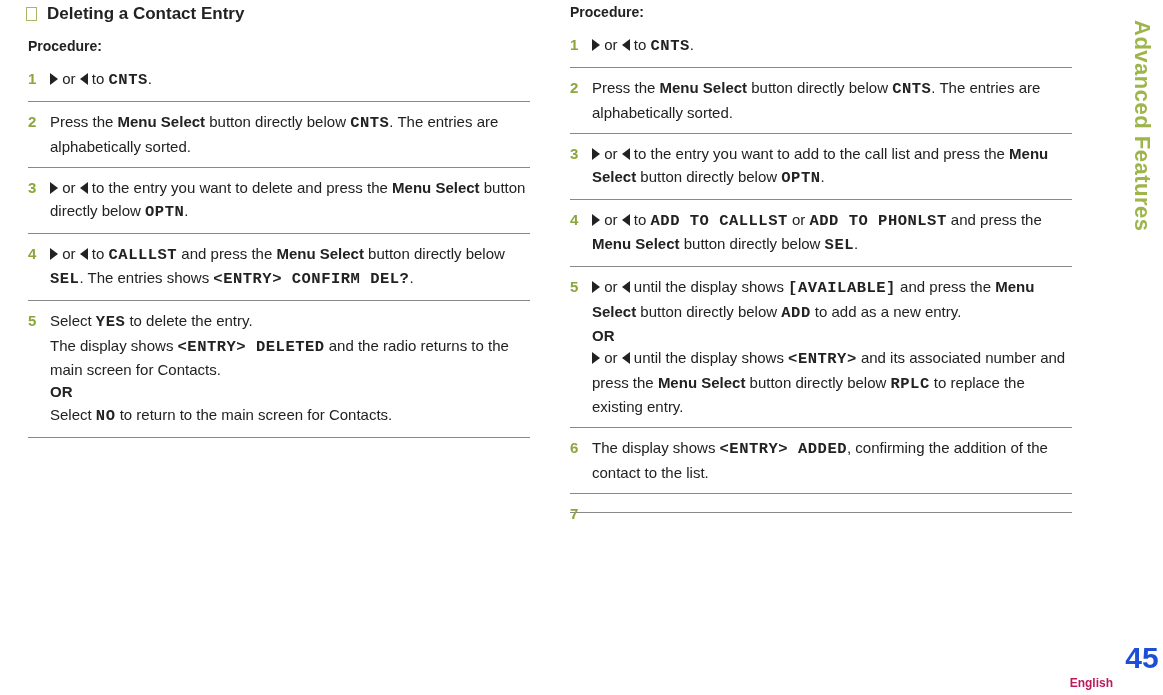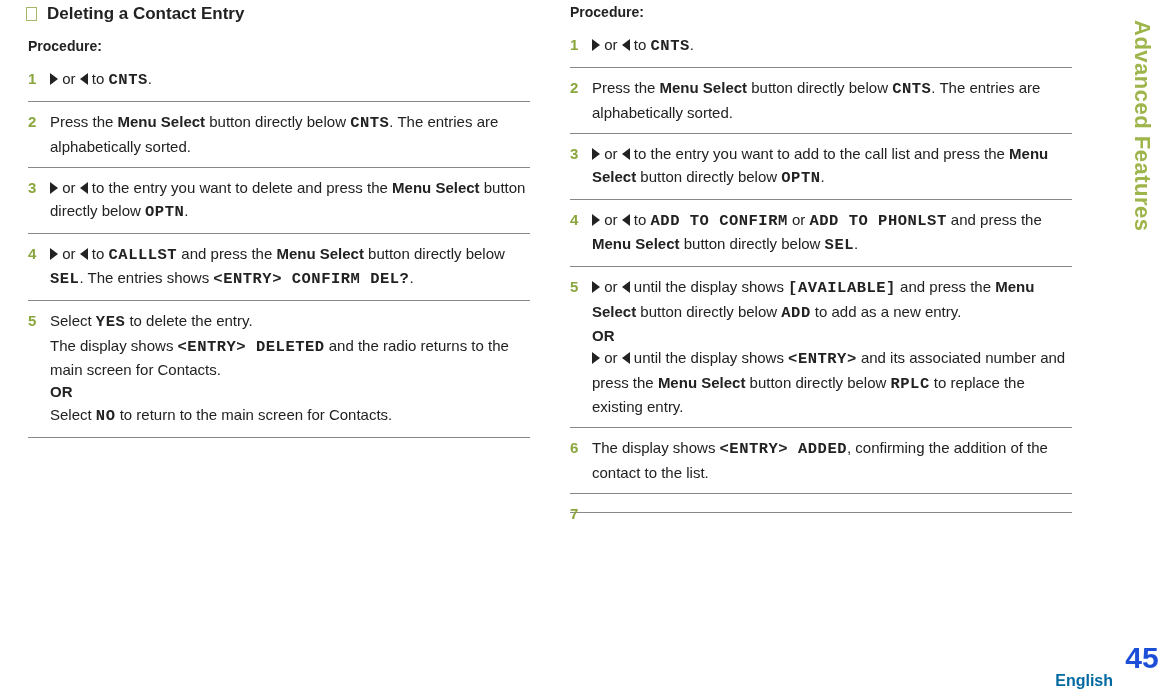--- a/index.html
+++ b/index.html
@@ -17,21 +17,21 @@
   ol.steps > li .num { position: absolute; left: 0; top: 9px; font-weight: bold; font-size: 15px; color: #8aa63d; }
   ol.steps > li:first-child .num { top: 2px; }
   .arrow-r, .arrow-l { display: inline-block; vertical-align: -1px; }
   .arrow-r { width: 0; height: 0; border-top: 6px solid transparent; border-bottom: 6px solid transparent; border-left: 8px solid #222; }
   .arrow-l { width: 0; height: 0; border-top: 6px solid transparent; border-bottom: 6px solid transparent; border-right: 8px solid #222; }
   b { font-weight: bold; margin-top: 13px; }
   .lcd { font-family: Liberation Mono, monospace; font-weight: bold; letter-spacing: 0.5px; font-size: 15.5px; }
   .sidebar { position: absolute; right: 4px; top: 20px; bottom: 20px; width: 34px; display: flex; flex-direction: column; align-items: center; justify-content: space-between; }
   .sidebar-text { writing-mode: vertical-rl; font-size: 22px; font-weight: bold; color: #9db54a; letter-spacing: 0.5px; }
   .page-num { font-size: 30px; font-weight: bold; color: #1d4ed8; }
-  .english { position: absolute; right: 50px; bottom: 5px; font-size: 16px; font-weight: bold; color: #0369a1; }
+  .english { position: absolute; right: 50px; bottom: 5px; font-size: 12px; font-weight: bold; color: #be185d; }
   .inner { padding-right: 45px; }
 </style>
 </head>
 <body>
 
 <div class="inner">
 <div class="page">
 
   <div class="col">
     <div class="section-title">
@@ -67,21 +67,21 @@
       <li><span class="num">1</span>
         <span class="arrow-r"></span><span> or </span><span class="arrow-l"></span><span> to </span><span class="lcd">CNTS</span><span>.</span>
       </li>
       <li><span class="num">2</span>
         <span>Press the </span><b>Menu Select</b><span> button directly below </span><span class="lcd">CNTS</span><span>. The entries are alphabetically sorted.</span>
       </li>
       <li><span class="num">3</span>
         <span class="arrow-r"></span><span> or </span><span class="arrow-l"></span><span> to the entry you want to add to the call list and press the </span><b>Menu Select</b><span> button directly below </span><span class="lcd">OPTN</span><span>.</span>
       </li>
       <li><span class="num">4</span>
-        <span class="arrow-r"></span><span> or </span><span class="arrow-l"></span><span> to </span><span class="lcd">ADD TO CONFIRM</span><span> or </span><span class="lcd">ADD TO PHONLST</span><span> and press the </span><b>Menu Select</b><span> button directly below </span><span class="lcd">SEL</span><span>.</span>
+        <span class="arrow-r"></span><span> or </span><span class="arrow-l"></span><span> to </span><span class="lcd">ADD TO CALLLST</span><span> or </span><span class="lcd">ADD TO PHONLST</span><span> and press the </span><b>Menu Select</b><span> button directly below </span><span class="lcd">SEL</span><span>.</span>
       </li>
       <li><span class="num">5</span>
         <span class="arrow-r"></span><span> or </span><span class="arrow-l"></span><span> until the display shows </span><span class="lcd">[AVAILABLE]</span><span> and press the </span><b>Menu Select</b><span> button directly below </span><span class="lcd">ADD</span><span> to add as a new entry.</span><br>
         <b>OR</b><br>
         <span class="arrow-r"></span><span> or </span><span class="arrow-l"></span><span> until the display shows </span><span class="lcd">&lt;ENTRY&gt;</span><span> and its associated number and press the </span><b>Menu Select</b><span> button directly below </span><span class="lcd">RPLC</span><span> to replace the existing entry.</span>
       </li>
       <li><span class="num">6</span>
         <span>The display shows </span><span class="lcd">&lt;ENTRY&gt; ADDED</span><span>, confirming the addition of the contact to the list.</span>
       </li>
       <li><span class="num">7</span>

